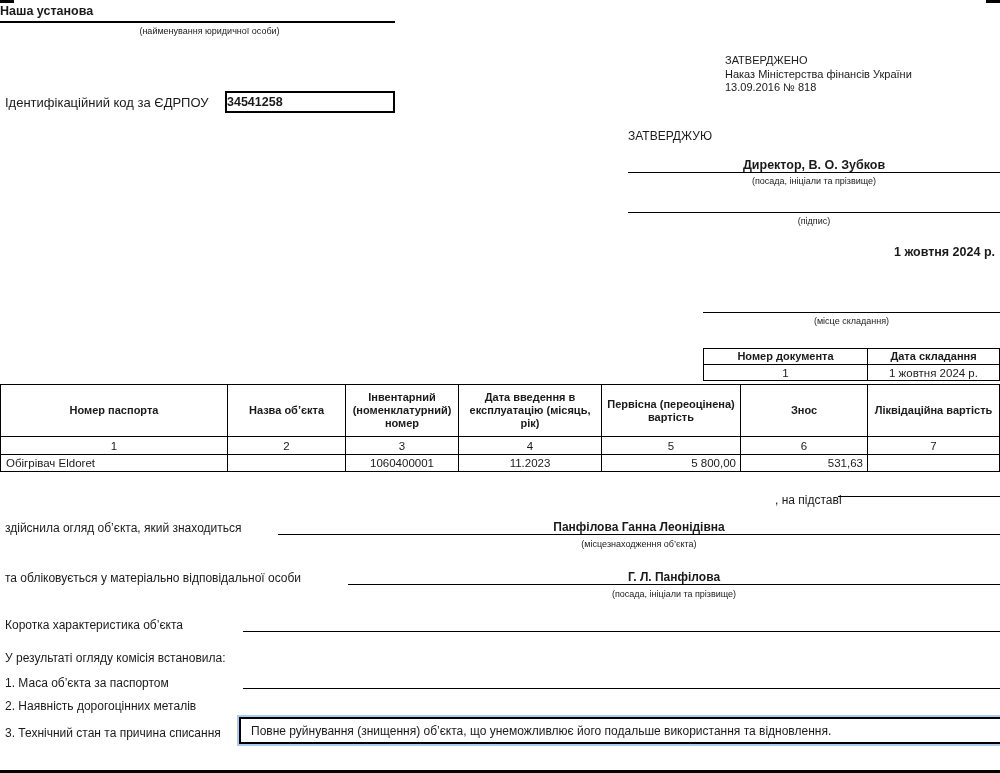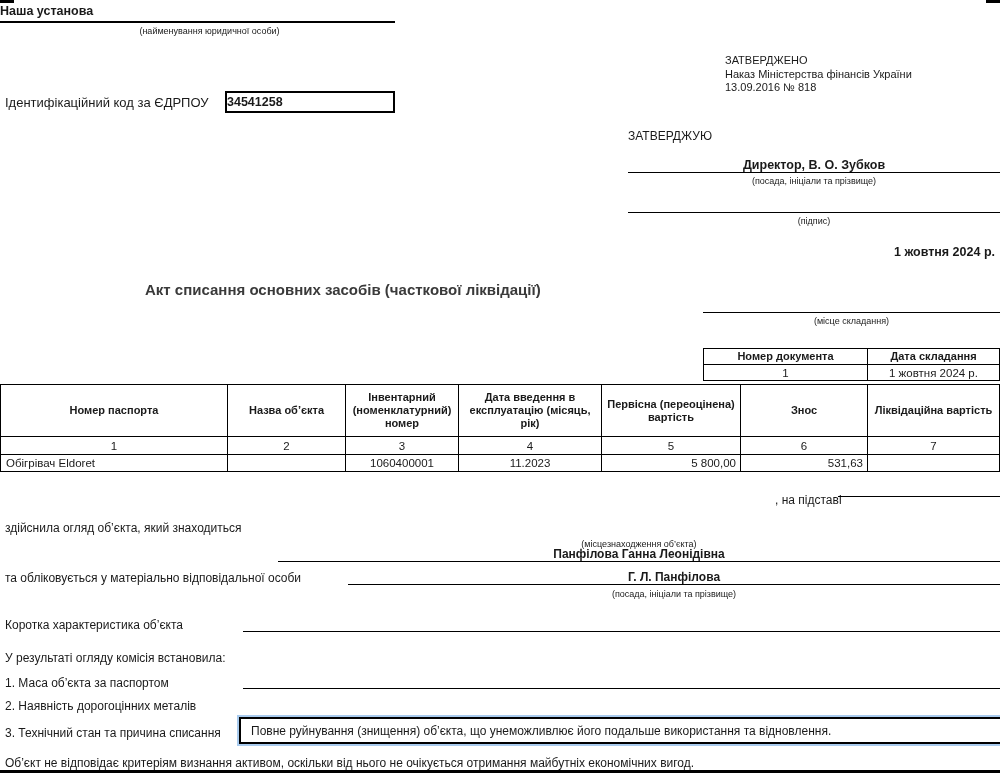--- a/index.html
+++ b/index.html
@@ -50,21 +50,20 @@
   <div class="abs txt" style="left:628px;top:129px;">ЗАТВЕРДЖУЮ</div>
 
   <div class="abs field uline" style="left:628px;top:155px;width:372px;height:18px;font-size:12.5px;">Директор, В. О. Зубков</div>
   <div class="abs cap" style="left:628px;top:176px;width:372px;">(посада, ініціали та прізвище)</div>
 
   <div class="abs uline" style="left:628px;top:195px;width:372px;height:18px;"></div>
   <div class="abs cap" style="left:628px;top:216px;width:372px;">(підпис)</div>
 
   <div class="abs b" style="left:628px;top:245px;width:367px;text-align:right;font-size:12.5px;">1 жовтня 2024 р.</div>
 
-  <div class="abs b" style="left:145px;top:281px;font-size:15px;color:#3a3a3a;">Акт списання основних засобів (часткової ліквідації)</div>
 
   <div class="abs uline" style="left:703px;top:295px;width:297px;height:18px;"></div>
   <div class="abs cap" style="left:703px;top:316px;width:297px;">(місце складання)</div>
 
   <div class="abs tbl" style="left:703px;top:348px;width:297px;grid-template-columns:164px auto;grid-template-rows:16px 16px;">
     <div class="c mth">Номер документа</div>
     <div class="c mth">Дата складання</div>
     <div class="c mtd">1</div>
     <div class="c mtd">1 жовтня 2024 р.</div>
   </div>
@@ -92,35 +91,34 @@
     <div class="c mtd">11.2023</div>
     <div class="c mtd ar">5 800,00</div>
     <div class="c mtd ar">531,63</div>
     <div class="c mtd"></div>
   </div>
 
   <div class="abs txt" style="left:775px;top:493px;">, на підставі</div>
   <div class="abs uline" style="left:838px;top:480px;width:162px;height:17px;"></div>
 
   <div class="abs txt" style="left:5px;top:521px;">здійснила огляд об’єкта, який знаходиться</div>
-  <div class="abs field uline" style="left:278px;top:545px;width:722px;height:17px;">Панфілова Ганна Леонідівна</div>
+  <div class="abs field uline" style="left:278px;top:518px;width:722px;height:17px;">Панфілова Ганна Леонідівна</div>
   <div class="abs cap" style="left:278px;top:539px;width:722px;">(місцезнаходження об’єкта)</div>
 
   <div class="abs txt" style="left:5px;top:571px;">та обліковується у матеріально відповідальної особи</div>
   <div class="abs field uline" style="left:348px;top:568px;width:652px;height:17px;">Г. Л. Панфілова</div>
   <div class="abs cap" style="left:348px;top:589px;width:652px;">(посада, ініціали та прізвище)</div>
 
   <div class="abs txt" style="left:5px;top:618px;">Коротка характеристика об’єкта</div>
   <div class="abs uline" style="left:243px;top:615px;width:757px;height:17px;"></div>
 
   <div class="abs txt" style="left:5px;top:651px;">У результаті огляду комісія встановила:</div>
 
   <div class="abs txt" style="left:5px;top:676px;">1. Маса об’єкта за паспортом</div>
   <div class="abs uline" style="left:243px;top:672px;width:757px;height:17px;"></div>
 
   <div class="abs txt" style="left:5px;top:699px;">2. Наявність дорогоцінних металів</div>
 
   <div class="abs txt" style="left:5px;top:726px;">3. Технічний стан та причина списання</div>
   <div class="abs" id="item3-box" style="left:239px;top:717px;width:768px;height:27px;">Повне руйнування (знищення) об’єкта, що унеможливлює його подальше використання та відновлення.</div>
 
-  <div class="abs txt" style="left:5px;top:756px;">Об’єкт не відповідає критеріям визнання активом, оскільки від нього не очікується отримання майбутніх економічних вигод.</div>
 
 </div>
 
 </body></html>

